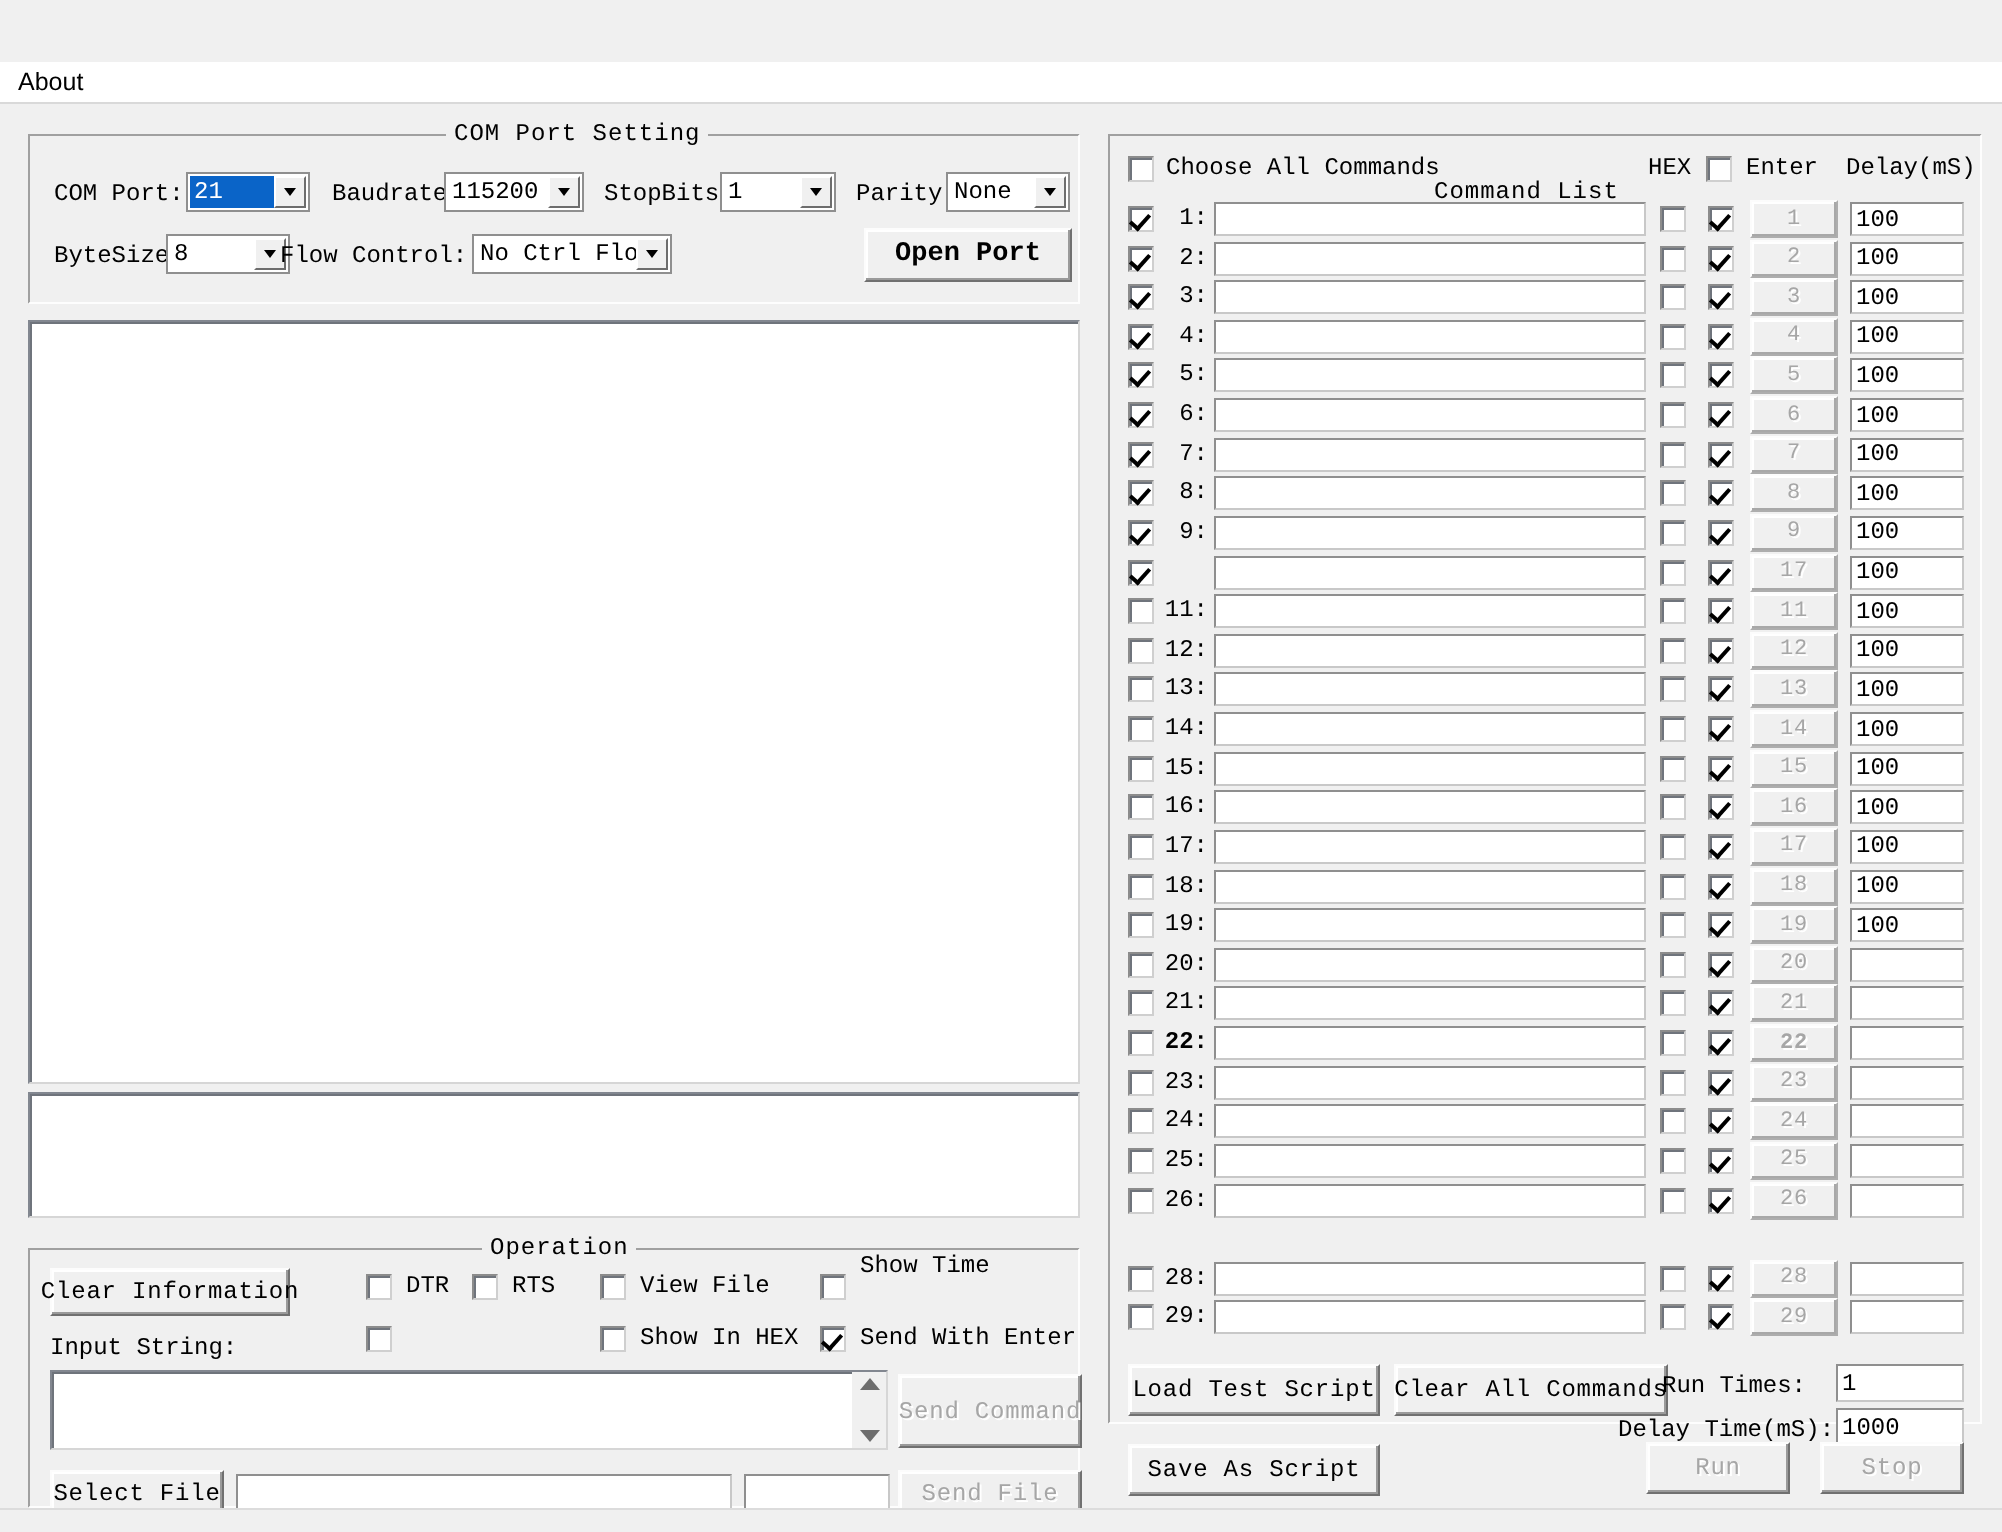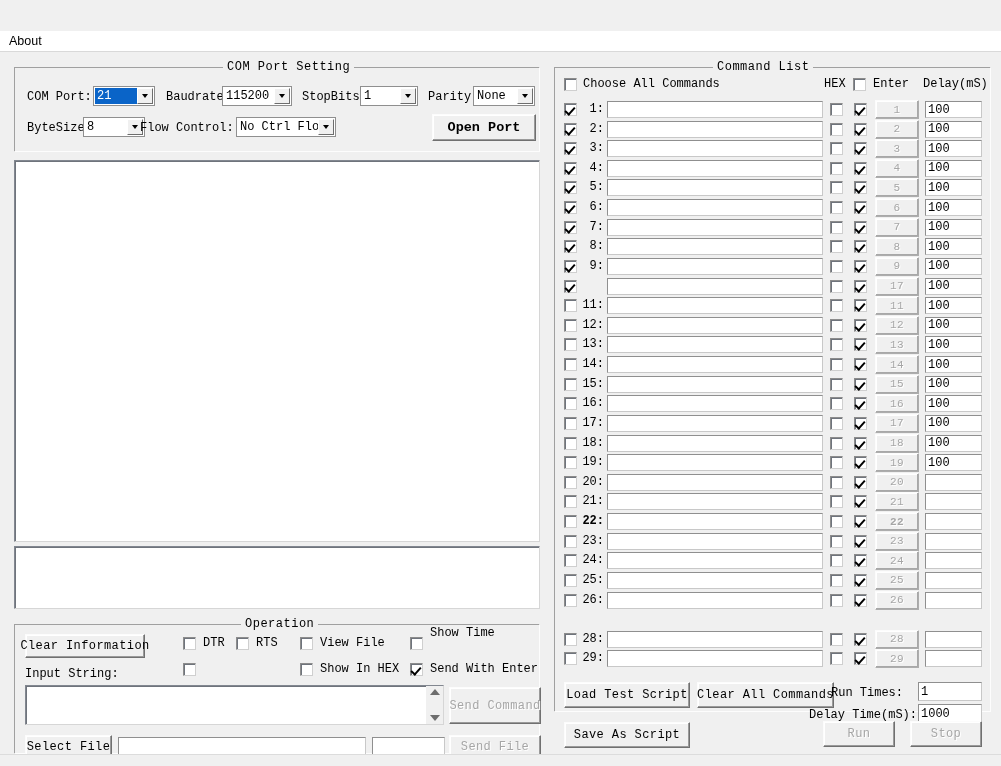--- a/index.html
+++ b/index.html
@@ -354,21 +354,21 @@
 
       <div class="btn" style="left:10px; top:110px; width:87px; height:24px;">Select File</div>
       <div class="tinput" style="left:103px; top:112px; width:248px; height:20px;"></div>
       <div class="tinput" style="left:357px; top:112px; width:73px; height:20px;"></div>
       <div class="btn disabled" style="left:434px; top:110px; width:92px; height:24px;">Send File</div>
 
     </div>
 
     <div class="group" style="left:554px; top:15px; width:437px; height:645px;">
       <div class="group-inner"></div>
-      <div class="group-title" style="left:158px;">Command List</div>
+      <div class="group-title" style="left:158px;margin-top:29px;">Command List</div>
 
       <div class="cbox" style="left:9px; top:10px;"></div>
       <div class="cb-label" style="left:28px; top:9px;">Choose All Commands</div>
 
       <div class="cb-label" style="left:269px; top:9px;">HEX</div>
       <div class="cbox" style="left:298px; top:10px;"></div>
       <div class="cb-label" style="left:318px; top:9px;">Enter</div>
       <div class="cb-label" style="left:368px; top:9px;">Delay(mS)</div>
 
       <div id="cmd-rows" style="position:absolute; left:0; top:33px; width:100%; height:572px;">

